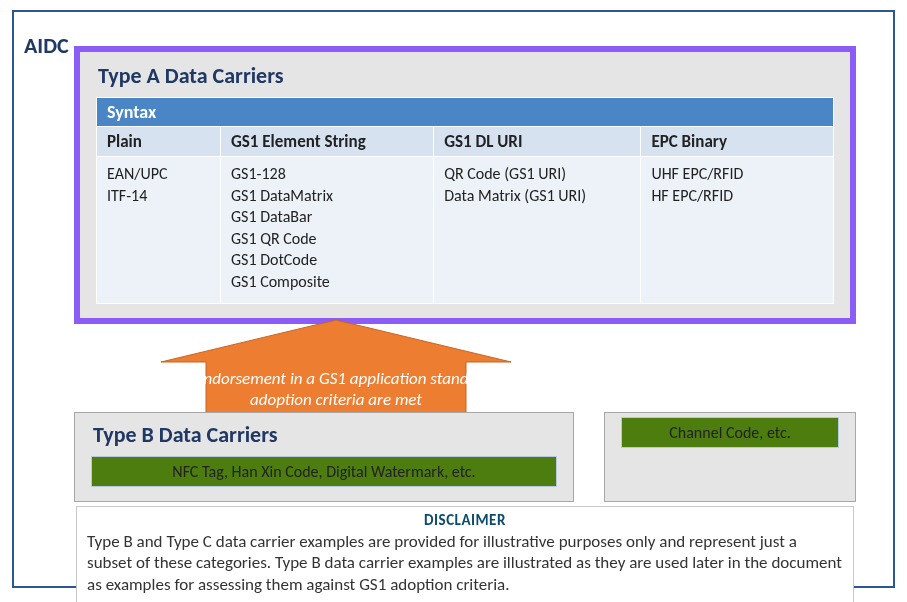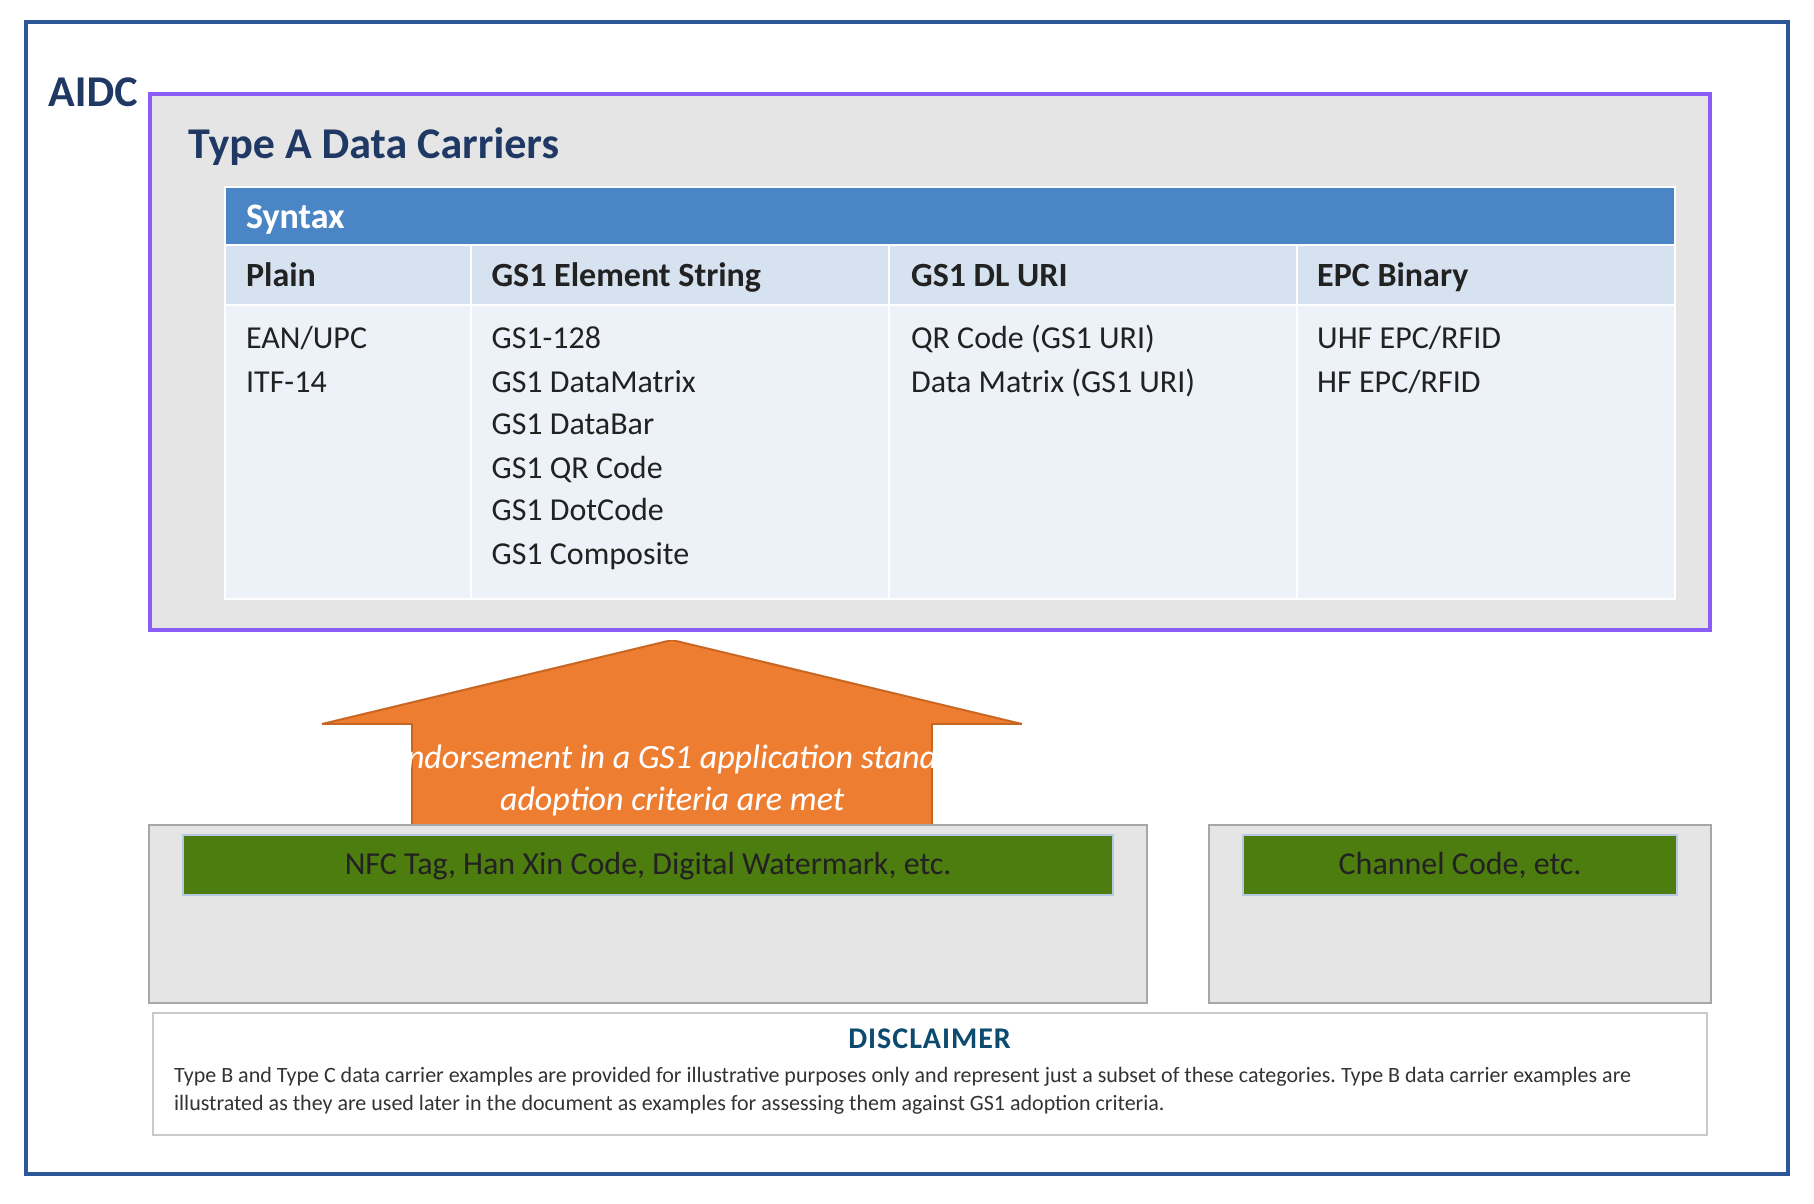--- a/index.html
+++ b/index.html
@@ -29,37 +29,36 @@
     font-size: 22px;
     font-weight: 700;
     color: #1f3864;
   }
   .type-a {
     position: absolute;
     top: 34px;
     left: 60px;
     width: 782px;
     background: #e5e5e5;
-    border: 2px solid #8b5cf6;
+    border: 6px solid #8b5cf6;
     box-sizing: border-box;
     padding: 6px 16px 14px 16px;
   }
   .type-a-title,
   .type-b-title,
   .type-c-title {
     font-size: 22px;
     font-weight: 700;
     color: #1f3864;
     margin: 4px 0 8px 2px;
   }
   .syntax-table {
     border: 1px solid #89a8cd;
     background: #a3a3a3;
     border-collapse: collapse;
-    margin-left: 20px;
   }
   .syntax-header {
     background: #4a86c6;
     color: #fff;
     font-weight: 700;
     font-size: 18px;
     padding: 3px 10px;
     border: 1px solid #ffffff;
   }
   .syntax-subrow td {
@@ -146,21 +145,21 @@
     padding: 4px 10px 8px 10px;
   }
   .disclaimer-title {
     text-align: center;
     color: #0c4a6e;
     font-weight: 700;
     font-size: 15px;
     letter-spacing: 0.5px;
   }
   .disclaimer-body {
-    font-size: 11px;
+    font-size: 17px;
     color: #333;
     line-height: 1.25;
     margin-top: 2px;
   }
 </style>
 </head>
 <body>
 
 <div class="canvas">
   <div class="aidc-box">
@@ -190,20 +189,21 @@
     </div>
 
     <div class="arrow-wrap">
       <svg class="arrow-svg" width="440" height="116">
         <polygon points="220,0 395,42 350,42 350,112 90,112 90,42 45,42" fill="#ed7d31" stroke="#c76522" stroke-width="1"></polygon>
       </svg>
       <div class="arrow-text">Possible endorsement in a GS1 application standard if GS1 adoption criteria are met</div>
     </div>
 
     <div class="type-b">
+      <div class="type-b-title">Type B Data Carriers</div>
       <div class="example-bar">NFC Tag, Han Xin Code, Digital Watermark, etc.</div>
     </div>
 
     <div class="type-c">
       <div class="example-bar">Channel Code, etc.</div>
     </div>
 
     <div class="disclaimer-box">
       <div class="disclaimer-title">DISCLAIMER</div>
       <div class="disclaimer-body">Type B and Type C data carrier examples are provided for illustrative purposes only and represent just a subset of these categories. Type B data carrier examples are illustrated as they are used later in the document as examples for assessing them against GS1 adoption criteria.</div>

